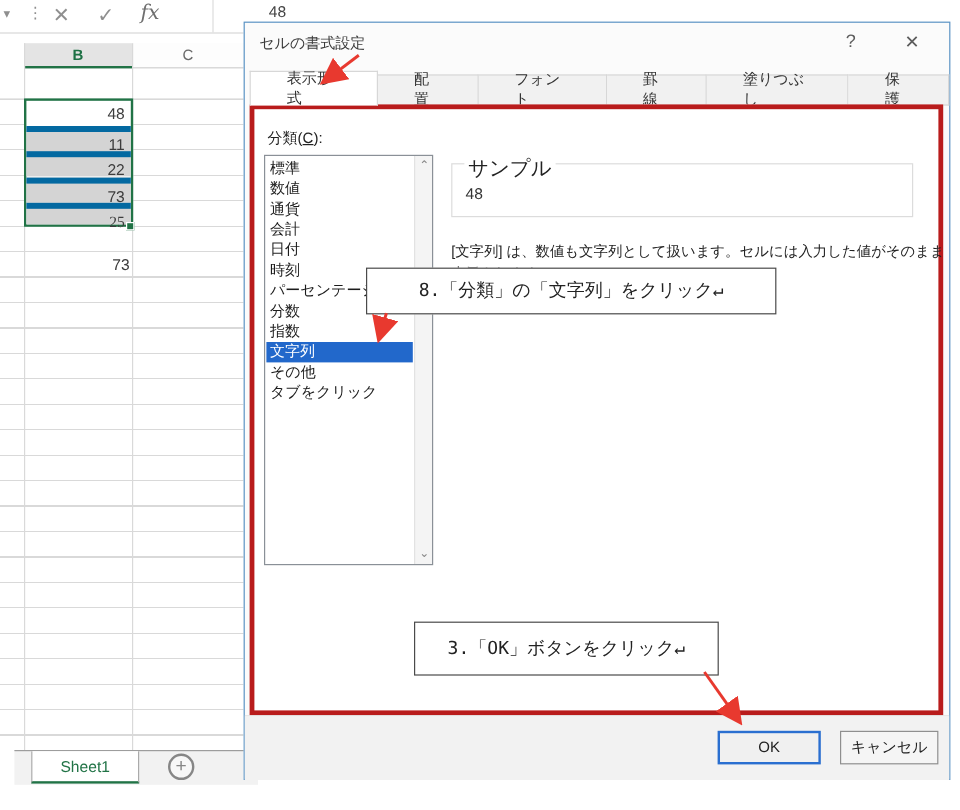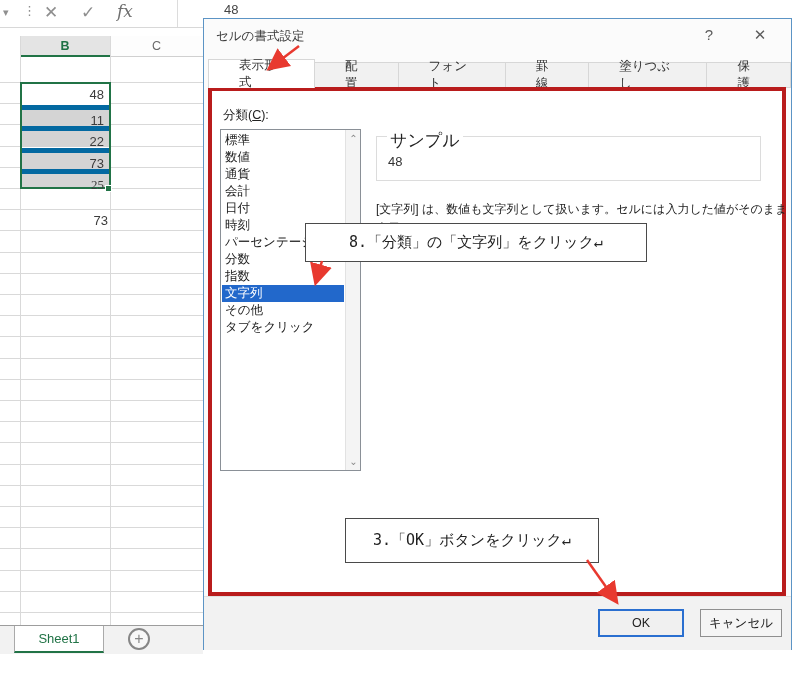--- a/index.html
+++ b/index.html
@@ -32,21 +32,21 @@
     left:20px; top:82px; width:91px; height:107px;
     border:2px solid #217346; background:#fff;
   }
   .selcell { position:absolute; left:0; width:87px; height:21px; font-size:13px;
     text-align:right; padding:3px 5px 0 0; color:#3c3c3c; }
   .selcell.gray { background:#d4d4d4; border-top:5px solid #0369a1; }
   #fill-handle { left:105px; top:185px; width:7px; height:7px; background:#217346; border:1px solid #fff; }
   #cell-73 { left:20px; top:210px; width:88px; height:21px; font-size:13px; text-align:right; padding-top:3px; color:#3c3c3c; }
 
   
-  #sheetbar { left:0; top:625px; width:203px; height:29px; background:#f2f2f2; border-top:1px solid #9d9d9d; }
+  #sheetbar { left:12px; top:625px; width:203px; height:29px; background:#f2f2f2; border-top:1px solid #9d9d9d; }
   #sheet-tab {
     position:absolute; left:14px; top:0px; width:90px; height:27px; background:#fff;
     border-left:1px solid #aaa; border-right:1px solid #aaa; border-bottom:2px solid #217346;
     color:#217346; font-size:13px; display:flex; align-items:center; justify-content:center;
   }
   #add-sheet {
     position:absolute; left:128px; top:2px; width:22px; height:22px; border:2px solid #868686;
     border-radius:50%; color:#868686; font-size:16px; line-height:18px; text-align:center; background:#f7f7f7;
   }
 

